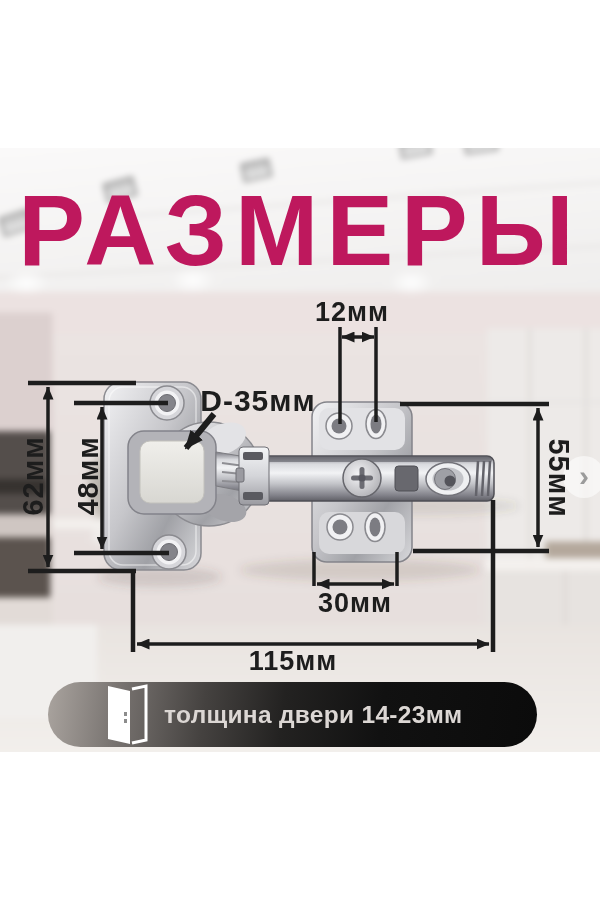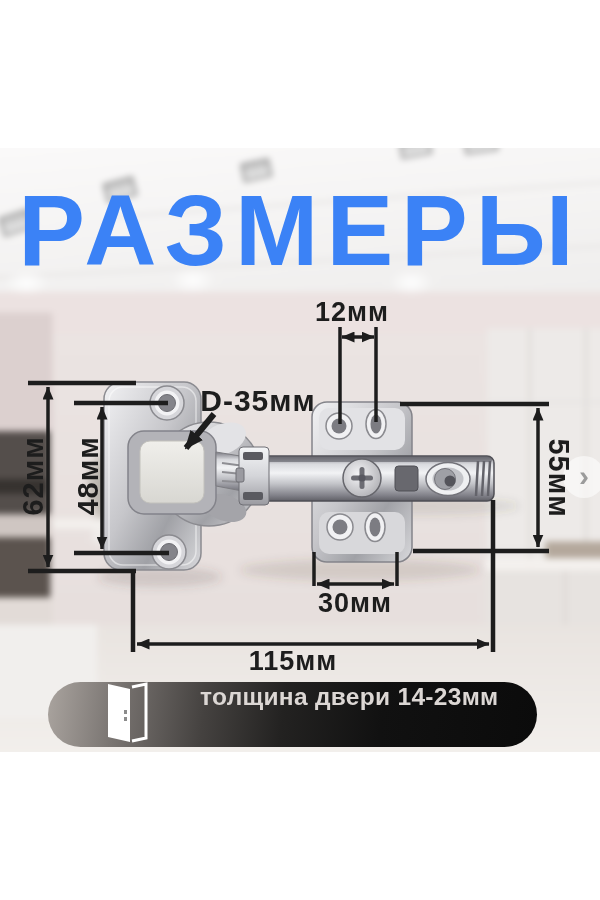--- a/index.html
+++ b/index.html
@@ -34,29 +34,29 @@
   .clight{border:2px solid #8e8e8e;background:linear-gradient(#c2c2c2,#ececec);}
   .glow{width:44px;height:26px;border-radius:50%;
         background:radial-gradient(closest-side,rgba(255,255,255,.95),rgba(255,255,255,0));}
   .next-btn{position:absolute;left:563px;top:308px;width:42px;height:42px;border-radius:50%;
         background:rgba(255,255,255,.55);color:#9b9b9b;font-size:30px;line-height:39px;
         text-align:center;font-weight:bold;}
 
   
   .title{position:absolute;left:0;top:155px;width:600px;height:150px;display:flex;
          align-items:center;justify-content:center;font-size:100px;font-weight:bold;
-         letter-spacing:8px;color:#3b82f6;}
+         letter-spacing:8px;color:#be185d;}
 
   
   svg.overlay{position:absolute;left:0;top:0;pointer-events:none;}
 
   
   .pill{position:absolute;left:48px;top:682px;width:489px;height:65px;border-radius:33px;
         background:linear-gradient(97deg,#aaa49f 0%,#7a7572 14%,#454240 32%,#232221 48%,#111111 68%,#0b0b0b 100%);
-        display:flex;gap:36px;}
+        display:flex;align-items:center;}
   .pill .door{margin-left:46px;flex:0 0 auto;}
   .pill .lines{margin-left:16px;color:#dcd7d4;font-weight:bold;font-size:24.5px;line-height:29.5px;letter-spacing:.3px;}
 </style>
 </head>
 <body>
 
 <div class="stage">
 
   <div class="photo">
     <div class="scene">

